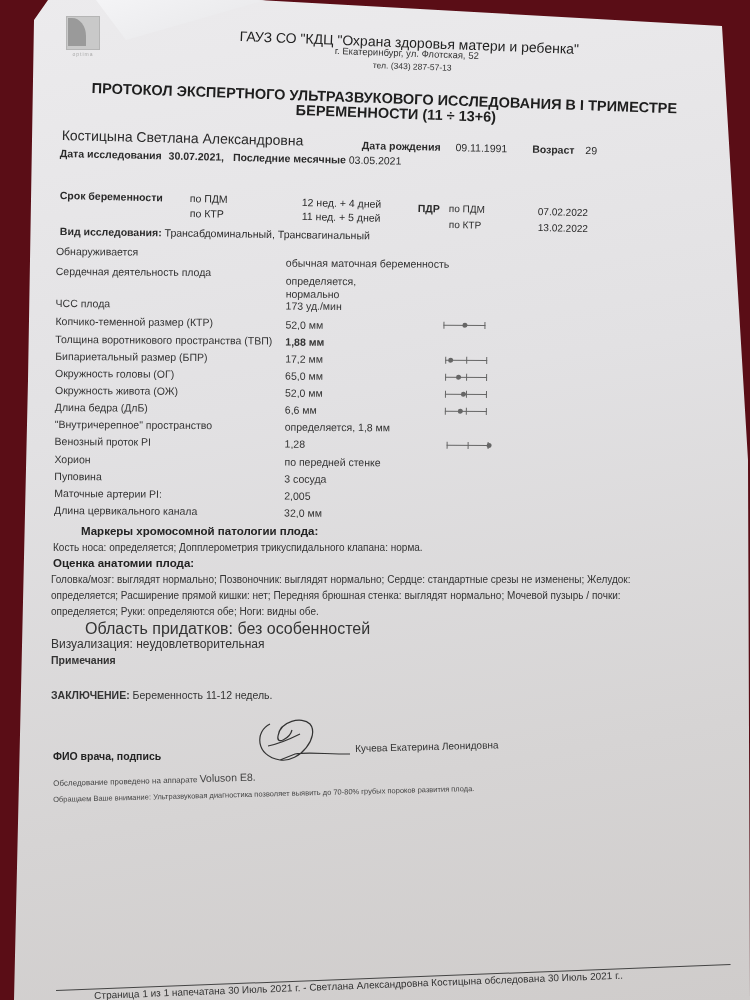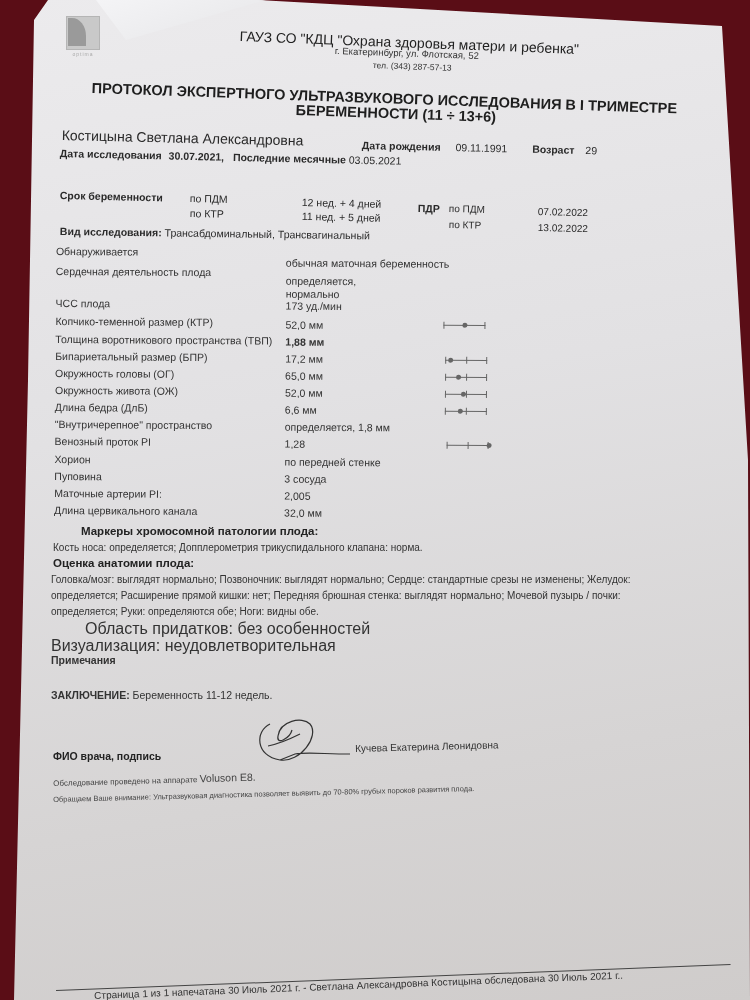--- a/index.html
+++ b/index.html
@@ -215,21 +215,21 @@
 
   <div class="abs lbl-b" style="left:53px; top:525px; font-size:11.5px; color:#222;padding-left:28px;">Маркеры хромосомной патологии плода:</div>
   <div class="abs f10" style="left:53px; top:542px; color:#333;">Кость носа: определяется;  Допплерометрия трикуспидального клапана: норма.</div>
 
   <div class="abs lbl-b" style="left:53px; top:557px; font-size:11.5px; color:#222;">Оценка анатомии плода:</div>
   <div class="abs f10" style="left:51px; top:574px; color:#333;">Головка/мозг: выглядят нормально;  Позвоночник: выглядят нормально;  Сердце: стандартные срезы не изменены;  Желудок:</div>
   <div class="abs f10" style="left:51px; top:590px; color:#333;">определяется;  Расширение прямой кишки: нет;  Передняя брюшная стенка: выглядят нормально;  Мочевой пузырь / почки:</div>
   <div class="abs f10" style="left:51px; top:606px; color:#333;">определяется;  Руки: определяются обе;  Ноги: видны обе.</div>
 
   <div class="abs" style="left:51px; top:620px; font-size:16px; color:#333;margin-left:34px;">Область придатков: без особенностей</div>
-  <div class="abs" style="left:51px; top:637px; font-size:16px; color:#333;">Визуализация: неудовлетворительная</div>
+  <div class="abs" style="left:51px; top:637px; font-size:12px; color:#333;">Визуализация: неудовлетворительная</div>
   <div class="abs lbl-b f105" style="left:51px; top:654px; color:#333;">Примечания</div>
 
   <div class="abs" style="left:51px; top:689px; font-size:10.5px; color:#333;">
     <span class="lbl-b">ЗАКЛЮЧЕНИЕ:</span>
     <span>Беременность 11-12 недель.</span>
   </div>
 
   <div class="abs lbl-b f105" style="left:53px; top:750px; color:#222;">ФИО врача, подпись</div>
   <svg class="sig-svg" width="110" height="50" viewBox="0 0 110 50">
     <path d="M20 8 C 5 15, 5 40, 30 44 C 50 47, 70 20, 60 8 C 52 0, 30 5, 28 20 C 26 30, 40 22, 42 14 M 18 30 C 28 28, 38 24, 50 18 M 30 44 L 45 38 C 55 36, 75 38, 100 38" fill="none" stroke="#333" stroke-width="1.2"></path>

